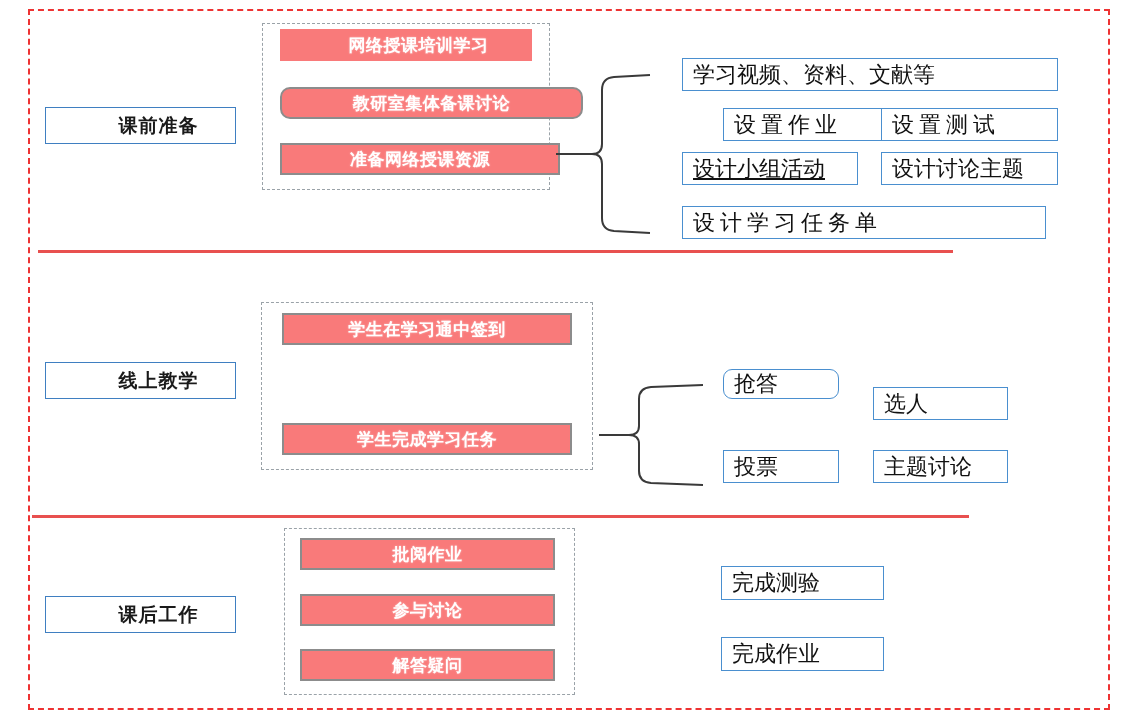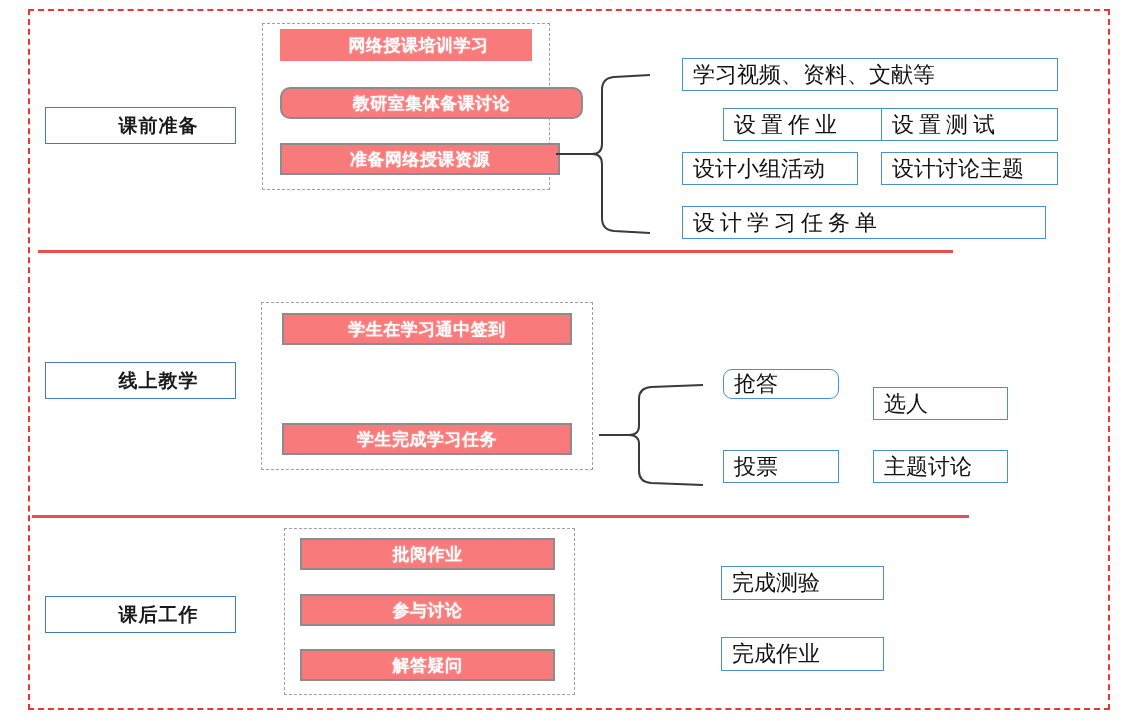--- a/index.html
+++ b/index.html
@@ -127,21 +127,21 @@
       <path d="M0 86 L36 86 Q46 86 46 96 L46 150 Q46 162 58 163 L94 165" fill="none" stroke="#3a3a3a" stroke-width="2"></path>
     </svg>
   </div>
 
   <div class="blue-box" style="left:682px; top:58px; width:376px; height:33px;">学习视频、资料、文献等</div>
 
   <div class="blue-box spaced" style="left:682px; top:108px; width:176px; height:33px;margin-left:41px;">设置作业</div>
 
   <div class="blue-box spaced" style="left:881px; top:108px; width:177px; height:33px;">设置测试</div>
 
-  <div class="blue-box" style="left:682px; top:152px; width:176px; height:33px;">设计小组活动</div>
+  <div class="blue-box" style="left:682px; top:152px; width:176px; height:33px;text-decoration:underline;">设计小组活动</div>
 
   <div class="blue-box" style="left:881px; top:152px; width:177px; height:33px;">设计讨论主题</div>
 
   <div class="blue-box spaced" style="left:682px; top:206px; width:364px; height:33px;">设计学习任务单</div>
 
   <div class="divider" style="left:38px; top:250px; width:915px;"></div>
 
   <div class="stage-label" style="left:45px; top:362px; width:191px; height:37px;">线上教学</div>
 
   <div class="dash-group" style="left:261px; top:302px; width:332px; height:168px;"></div>

